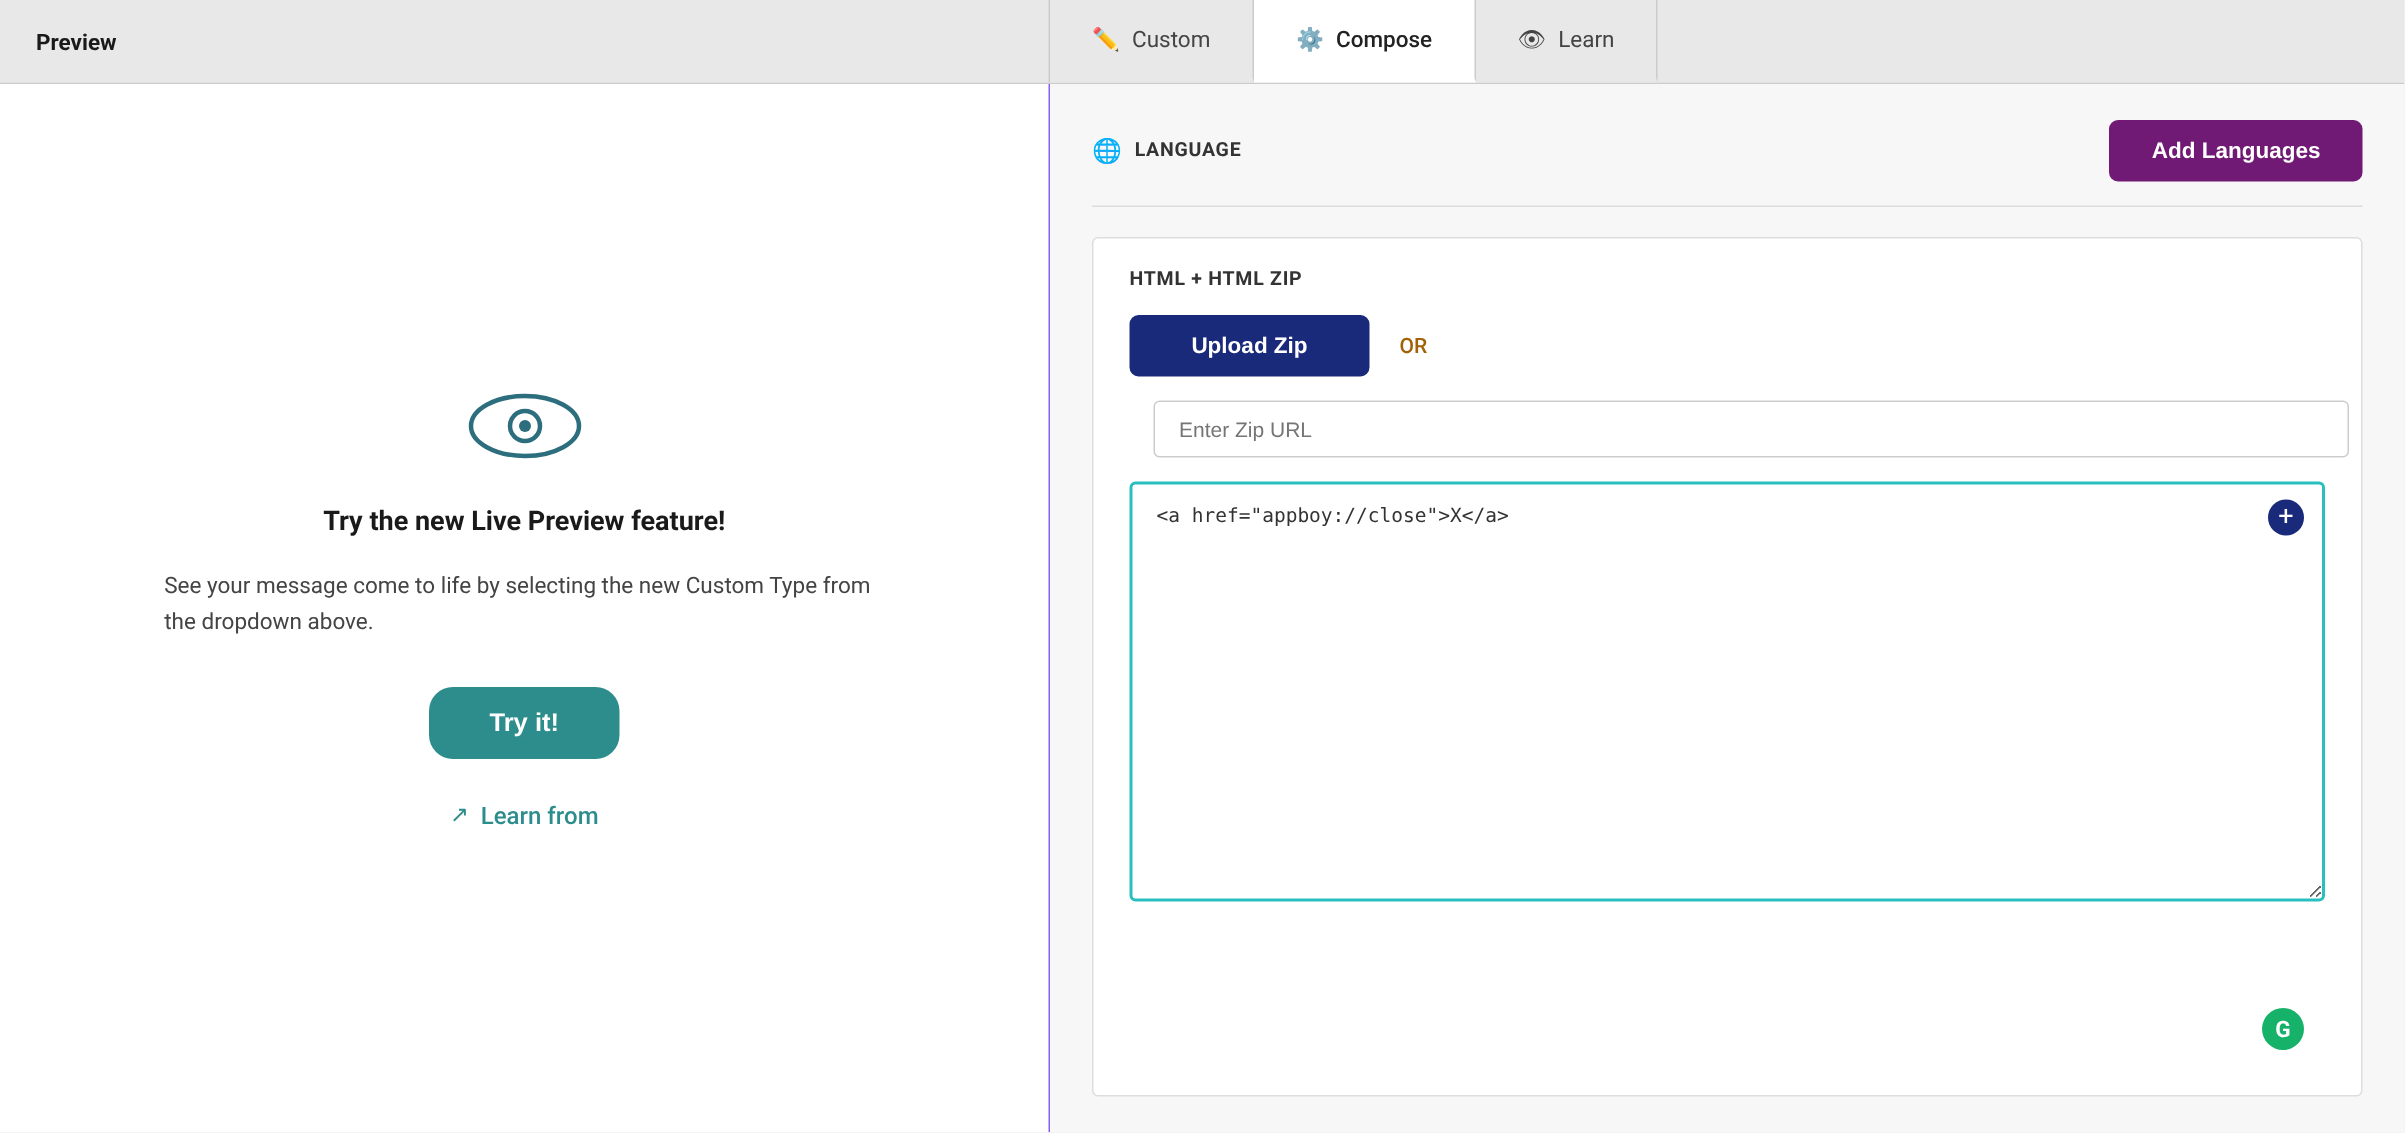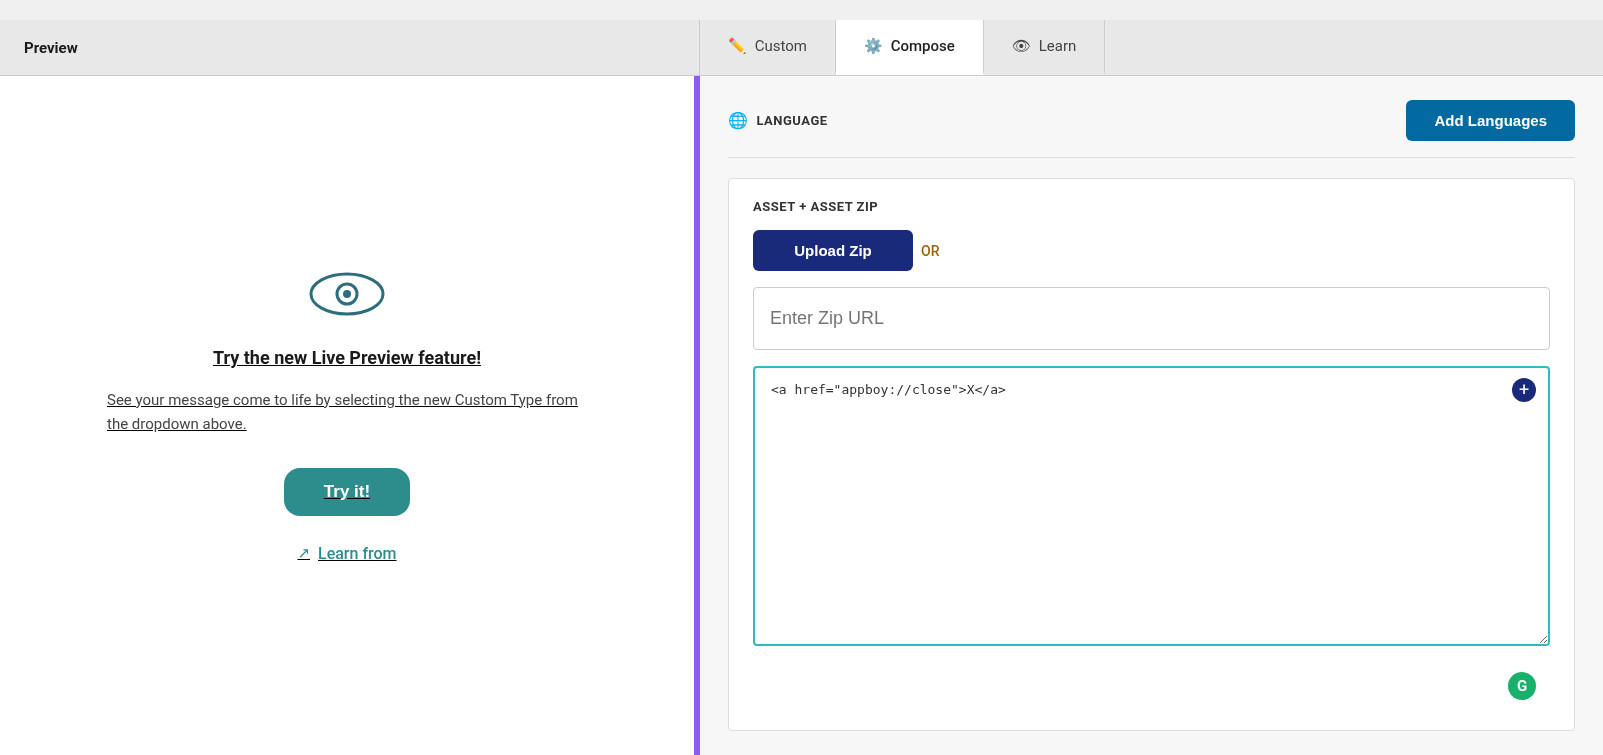--- a/index.html
+++ b/index.html
@@ -13,21 +13,20 @@
       flex-direction: column;
     }
 
     
     .top-bar {
       display: flex;
       background: #e8e8e8;
       border-bottom: 1px solid #ccc;
       height: 56px;
       align-items: stretch;
-      margin-top: 20px;
     }
 
     .preview-title {
       display: flex;
       align-items: center;
       padding: 0 24px;
       font-weight: 700;
       font-size: 15px;
       color: #1a1a1a;
       width: 700px;
@@ -75,22 +74,21 @@
 
     
     .preview-panel {
       width: 700px;
       background: #ffffff;
       display: flex;
       flex-direction: column;
       align-items: center;
       justify-content: center;
       padding: 40px;
-      border-right: 6px solid #8b5cf6;
-      text-decoration: underline;
+      border-right: 1px solid #8b5cf6;
     }
 
     .preview-eye-icon {
       margin-bottom: 24px;
     }
 
     .preview-eye-icon svg {
       width: 80px;
       height: 50px;
     }
@@ -166,21 +164,21 @@
       font-size: 13px;
       color: #333;
       letter-spacing: 0.5px;
     }
 
     .globe-icon {
       font-size: 16px;
     }
 
     .add-languages-btn {
-      background: #0369a1;
+      background: #701a75;
       color: white;
       border: none;
       border-radius: 6px;
       padding: 12px 28px;
       font-size: 15px;
       font-weight: 600;
       cursor: pointer;
     }
 
     
@@ -198,21 +196,21 @@
     .asset-section-title {
       font-weight: 700;
       font-size: 13px;
       color: #333;
       letter-spacing: 0.5px;
     }
 
     .upload-row {
       display: flex;
       align-items: center;
-      gap: 8px;
+      gap: 20px;
     }
 
     .upload-zip-btn {
       background: #1a2a7a;
       color: white;
       border: none;
       border-radius: 6px;
       padding: 12px 32px;
       font-size: 15px;
       font-weight: 600;
@@ -221,27 +219,28 @@
     }
 
     .or-label {
       font-size: 14px;
       color: #a16207;
       font-weight: 500;
     }
 
     .zip-url-input {
       width: 100%;
-      padding: 20px 16px;
+      padding: 10px 16px;
       border: 1px solid #ccc;
       border-radius: 4px;
-      font-size: 18px;
+      font-size: 14px;
       color: #999;
       background: white;
       outline: none;
+      margin-left: 16px;
     }
 
     .code-editor {
       flex: 1;
       border: 2px solid #2abfbf;
       border-radius: 4px;
       padding: 14px 16px;
       font-family: monospace;
       font-size: 13px;
       color: #333;
@@ -338,21 +337,21 @@
 
     <div class="language-row">
       <div class="language-label">
         <span class="globe-icon">🌐</span>
         <span>LANGUAGE</span>
       </div>
       <button class="add-languages-btn">Add Languages</button>
     </div>
 
     <div class="asset-section">
-      <div class="asset-section-title">ASSET + ASSET ZIP</div>
+      <div class="asset-section-title">HTML + HTML ZIP</div>
       <div class="upload-row">
         <button class="upload-zip-btn">Upload Zip</button>
         <span class="or-label">OR</span>
       </div>
       <input class="zip-url-input" type="text" placeholder="Enter Zip URL" style="">
       <div class="code-editor-wrapper">
         <div class="code-editor">
           <span>&lt;a href="appboy://close"&gt;X&lt;/a&gt;</span>
         </div>
         <div class="code-add-icon">+</div>

